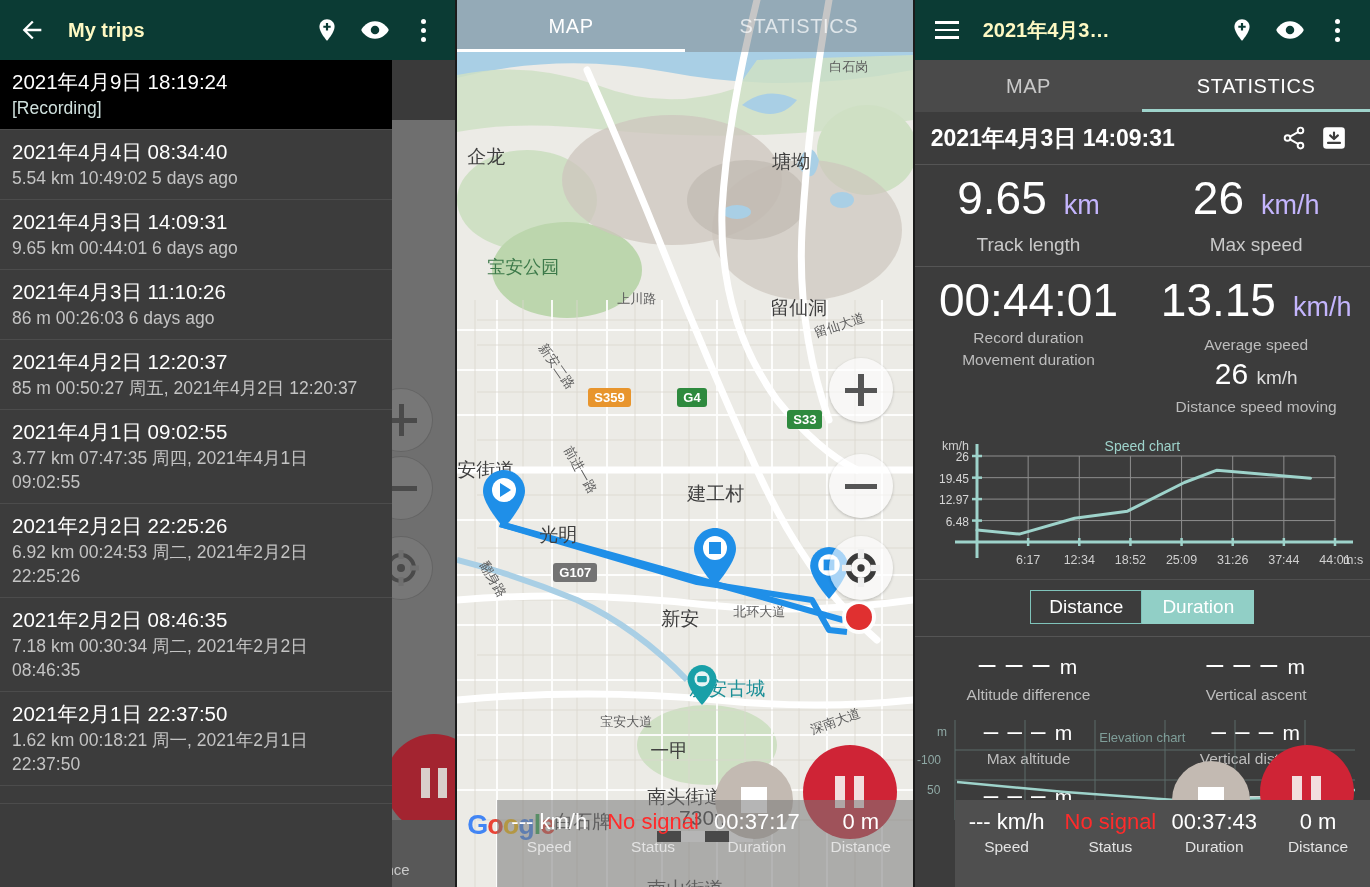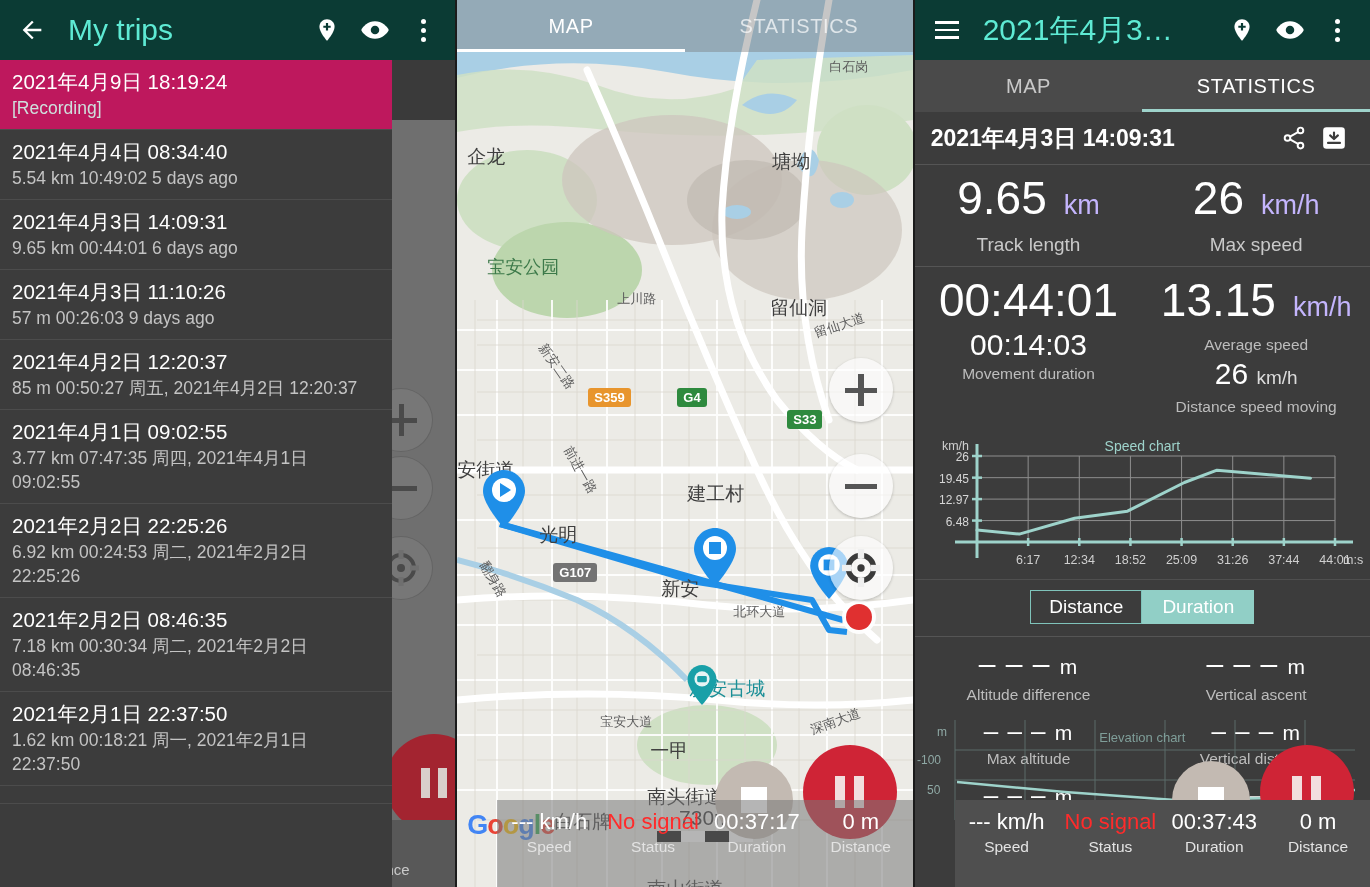--- a/index.html
+++ b/index.html
@@ -12,21 +12,21 @@
   .panel { position: relative; width: 456px; height: 887px; overflow: hidden; background: #3c3c3c; }
   .panel + .panel { margin-left: 2px; }
 
   
   .appbar {
     position: relative; height: 60px; background: #0b3b34;
     display: flex; align-items: center; padding: 0 10px; gap: 4px; z-index: 30;
   }
   .appbar .ic { width: 44px; height: 44px; display: flex; align-items: center; justify-content: center; cursor: pointer; flex: none; }
   .appbar .title {
-    color: #5eead4; font-size: 30px; font-weight: 400; margin-left: 10px;
+    color: #fef9c3; font-size: 20px; font-weight: 700; margin-left: 10px;
     white-space: nowrap; overflow: hidden; flex: 1;
   }
 
   
   .hb { width: 24px; height: 18px; position: relative; }
   .hb i { position: absolute; left: 0; width: 24px; height: 2.5px; background: #fff; }
   .hb i:nth-child(1){ top: 0; } .hb i:nth-child(2){ top: 7.5px; } .hb i:nth-child(3){ top: 15px; }
   
   .kb { width: 5px; height: 23px; position: relative; }
   .kb i { position: absolute; left: 0; width: 5px; height: 5px; border-radius: 50%; background: #fff; }
@@ -61,21 +61,21 @@
   .p1-rec .pause { display: flex; gap: 8px; }
   .p1-rec .pause i { display: block; width: 9px; height: 30px; background: #d9cfcb; }
   .p1-bottom { position: absolute; right: 0; bottom: 0; width: 110px; height: 67px;
                background: #585858; color: #d8d8d8; }
   .p1-bottom .v { font-size: 20px; padding-top: 9px; padding-left: 6px; }
   .p1-bottom .l { font-size: 15px; padding-top: 9px; padding-left: 6px; color: #c9c9c9; }
 
   .drawer { position: absolute; left: 0; top: 60px; width: 392px; bottom: 0; background: #3c3c3c;
             z-index: 10; overflow: hidden; }
   .trip { padding: 8px 12px 9px 12px; border-bottom: 1px solid #4c4c4c; }
-  .trip.sel { background: #be185d; }
+  .trip.sel { background: #000000; }
   .trip .t1 { color: #ffffff; font-size: 20.5px; line-height: 28px; white-space: nowrap; }
   .trip .t2 { color: #c4c4c4; font-size: 17.5px; line-height: 24px; }
   .trip.sel .t2 { color: #cfe0dd; }
 
   
   .map { position: absolute; inset: 0; background: #eceae4; }
   .map svg { position: absolute; inset: 0; }
   .maplabel { position: absolute; font-size: 13px; color: #5b5b5b; white-space: nowrap; }
   .maplabel.big { font-size: 19px; color: #3f3f3f; }
   .maplabel.green { color: #3d7a4a; font-size: 18px; }
@@ -230,21 +230,21 @@
       <div class="trip">
         <div class="t1">2021年4月4日 08:34:40</div>
         <div class="t2">5.54 km   10:49:02  5 days ago</div>
       </div>
       <div class="trip">
         <div class="t1">2021年4月3日 14:09:31</div>
         <div class="t2">9.65 km   00:44:01  6 days ago</div>
       </div>
       <div class="trip">
         <div class="t1">2021年4月3日 11:10:26</div>
-        <div class="t2">57 m  00:26:03  9 days ago</div>
+        <div class="t2">86 m  00:26:03  6 days ago</div>
       </div>
       <div class="trip">
         <div class="t1">2021年4月2日 12:20:37</div>
         <div class="t2">85 m   00:50:27  周五, 2021年4月2日 12:20:37</div>
       </div>
       <div class="trip">
         <div class="t1">2021年4月1日 09:02:55</div>
         <div class="t2">3.77 km  07:47:35  周四, 2021年4月1日 09:02:55</div>
       </div>
       <div class="trip">
@@ -318,21 +318,21 @@
       <div class="maplabel" style="left:372px;top:58px">白石岗</div>
       <div class="maplabel green" style="left:30px;top:255px">宝安公园</div>
       <div class="maplabel big" style="left:313px;top:281px">留仙洞</div>
       <div class="maplabel" style="left:160px;top:290px">上川路</div>
       <div class="maplabel rot" style="left:355px;top:325px;transform:rotate(-18deg)">留仙大道</div>
       <div class="maplabel rot" style="left:92px;top:340px;transform:rotate(55deg)">新安二路</div>
       <div class="maplabel big" style="left:0px;top:443px">安街道</div>
       <div class="maplabel big" style="left:230px;top:467px">建工村</div>
       <div class="maplabel big" style="left:82px;top:508px">光明</div>
       <div class="maplabel rot" style="left:118px;top:443px;transform:rotate(60deg)">前进一路</div>
-      <div class="maplabel big" style="left:204px;top:562px">新安</div>
+      <div class="maplabel big" style="left:204px;top:592px">新安</div>
       <div class="maplabel rot" style="left:34px;top:558px;transform:rotate(60deg)">翻身路</div>
       <div class="maplabel" style="left:276px;top:603px">北环大道</div>
       <div class="maplabel teal" style="left:232px;top:676px">新安古城</div>
       <div class="maplabel" style="left:143px;top:713px">宝安大道</div>
       <div class="maplabel big" style="left:193px;top:724px">一甲</div>
       <div class="maplabel rot" style="left:351px;top:722px;transform:rotate(-20deg)">深南大道</div>
       <div class="maplabel big" style="left:190px;top:770px">南头街道</div>
       <div class="maplabel big" style="left:97px;top:795px">白石牌</div>
       <div class="maplabel big" style="left:190px;top:862px">南山街道</div>
 
@@ -495,21 +495,21 @@
         </div>
         <div>
           <div class="big"><span>26</span><span class="u">km/h</span></div>
           <div class="cap">Max speed</div>
         </div>
       </div>
 
       <div class="grid2">
         <div>
           <div class="big">00:44:01</div>
-          <div class="mid">00:14:03</div>
+          <div class="cap-s">Record duration</div>
           <div class="cap-s">Movement duration</div>
         </div>
         <div>
           <div class="big"><span>13.15</span><span class="u">km/h</span></div>
           <div class="cap-s">Average speed</div>
           <div class="mid"><span>26</span> <span class="u">km/h</span></div>
           <div class="cap-s">Distance speed moving</div>
         </div>
       </div>
 

